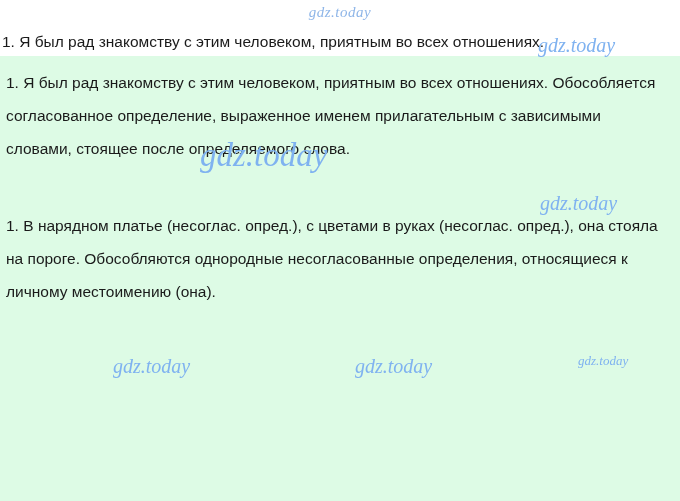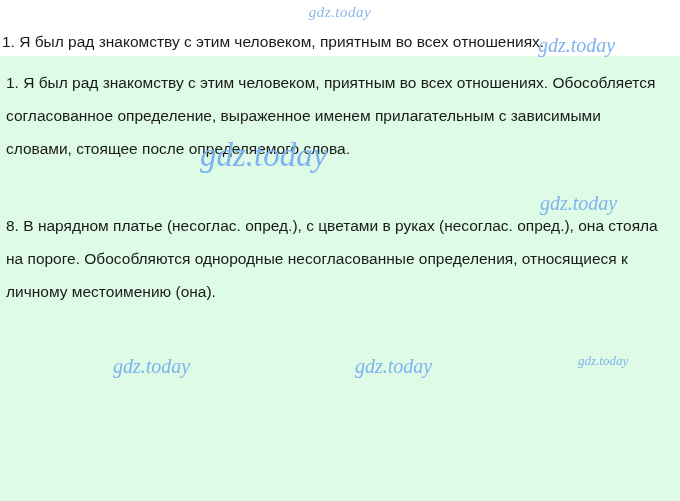--- a/index.html
+++ b/index.html
@@ -87,21 +87,21 @@
 <div class="page">
 
   <div class="top-watermark">gdz.today</div>
 
   <div class="question-line">1. Я был рад знакомству с этим человеком, приятным во всех отношениях.</div>
 
   <div class="answer-box">
     <p class="para">1. Я был рад знакомству с этим человеком, приятным во всех отношениях. Обособляется согласованное определение, выраженное именем прилагательным с зависимыми словами, стоящее после определяемого слова.</p>
     <div class="spacer"></div>
     <div class="spacer"></div>
-    <p class="para">8. В нарядном платье (несоглас. опред.), с цветами в руках (несоглас. опред.), она стояла на пороге. Обособляются однородные несогласованные определения, относящиеся к личному местоимению (она).</p>
+    <p class="para">1. В нарядном платье (несоглас. опред.), с цветами в руках (несоглас. опред.), она стояла на пороге. Обособляются однородные несогласованные определения, относящиеся к личному местоимению (она).</p>
   </div>
 
   <div class="wm wm-1">gdz.today</div>
   <div class="wm wm-2">gdz.today</div>
   <div class="wm wm-3">gdz.today</div>
   <div class="wm wm-4">gdz.today</div>
   <div class="wm wm-5">gdz.today</div>
   <div class="wm wm-6">gdz.today</div>
 
 </div>

